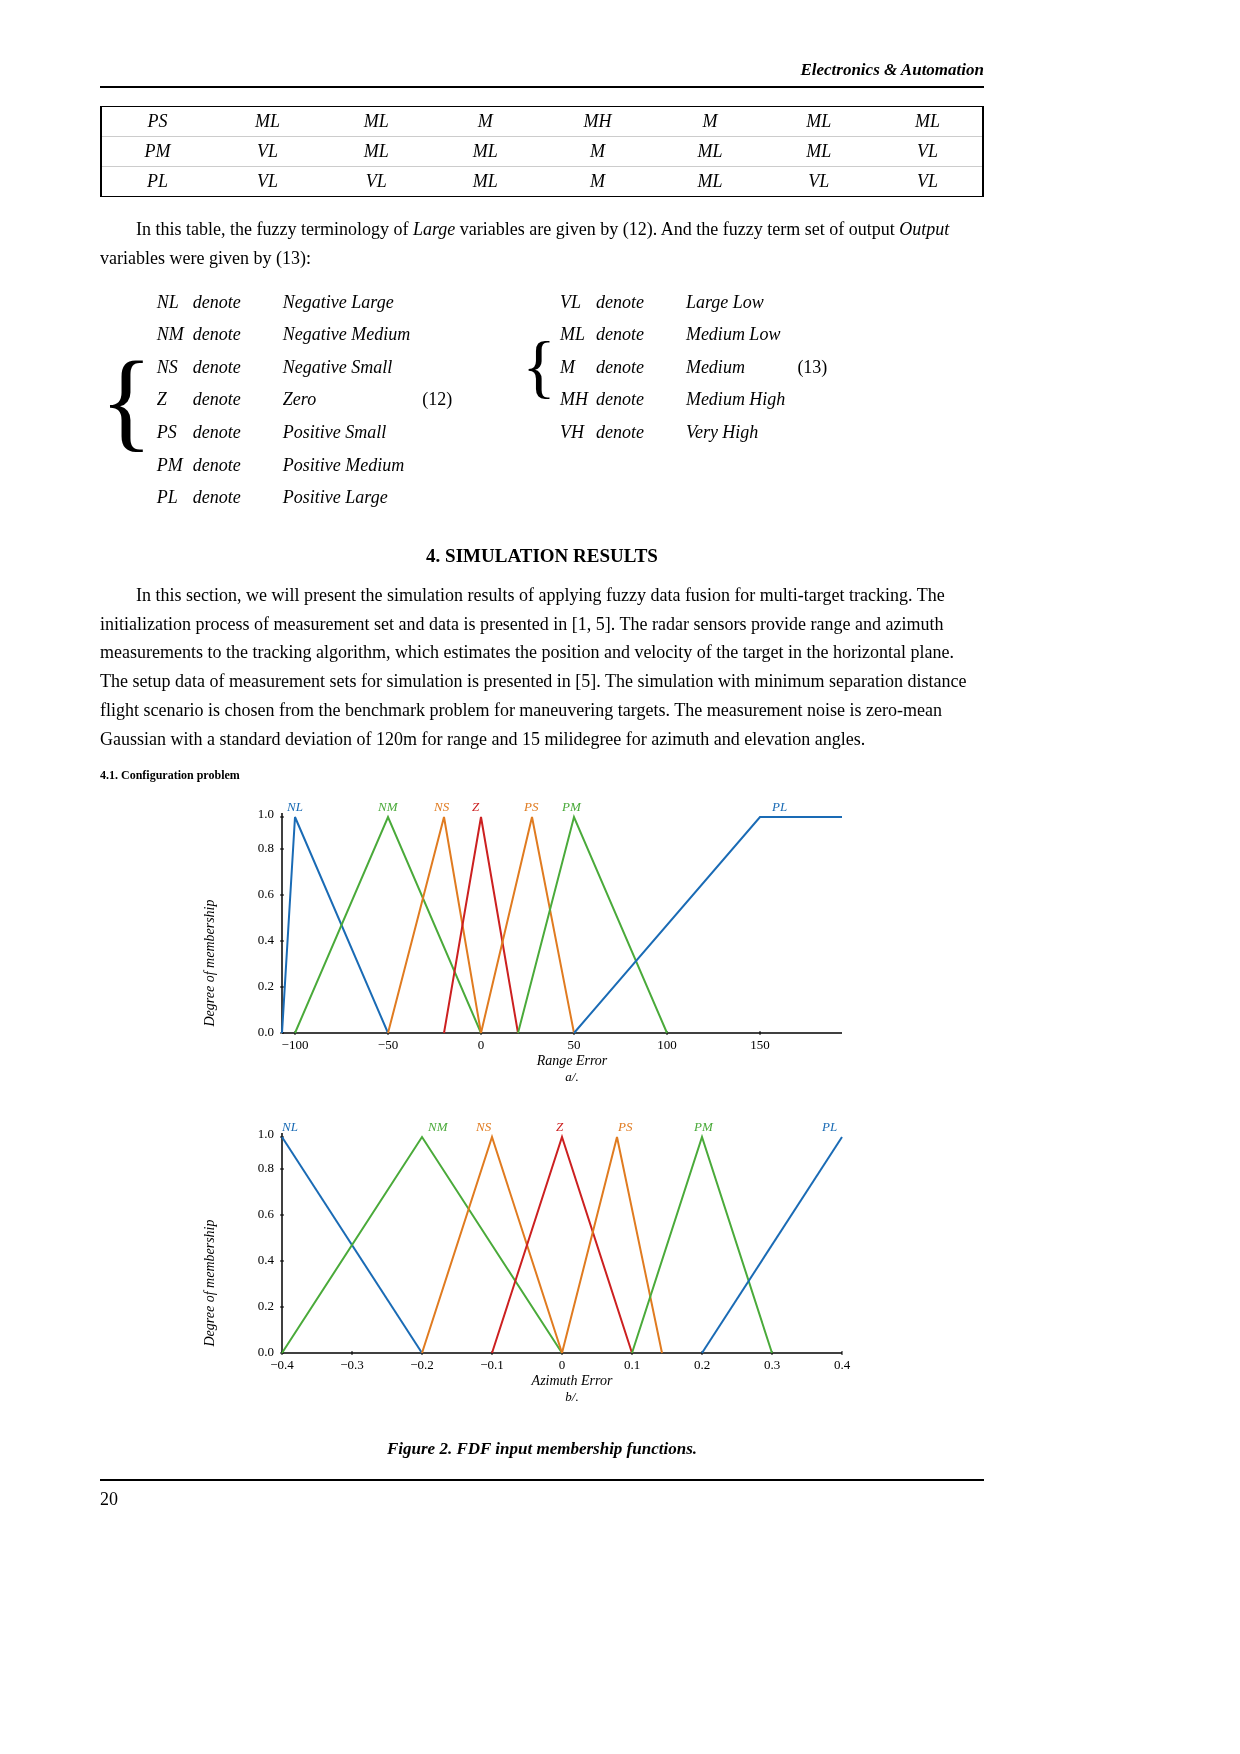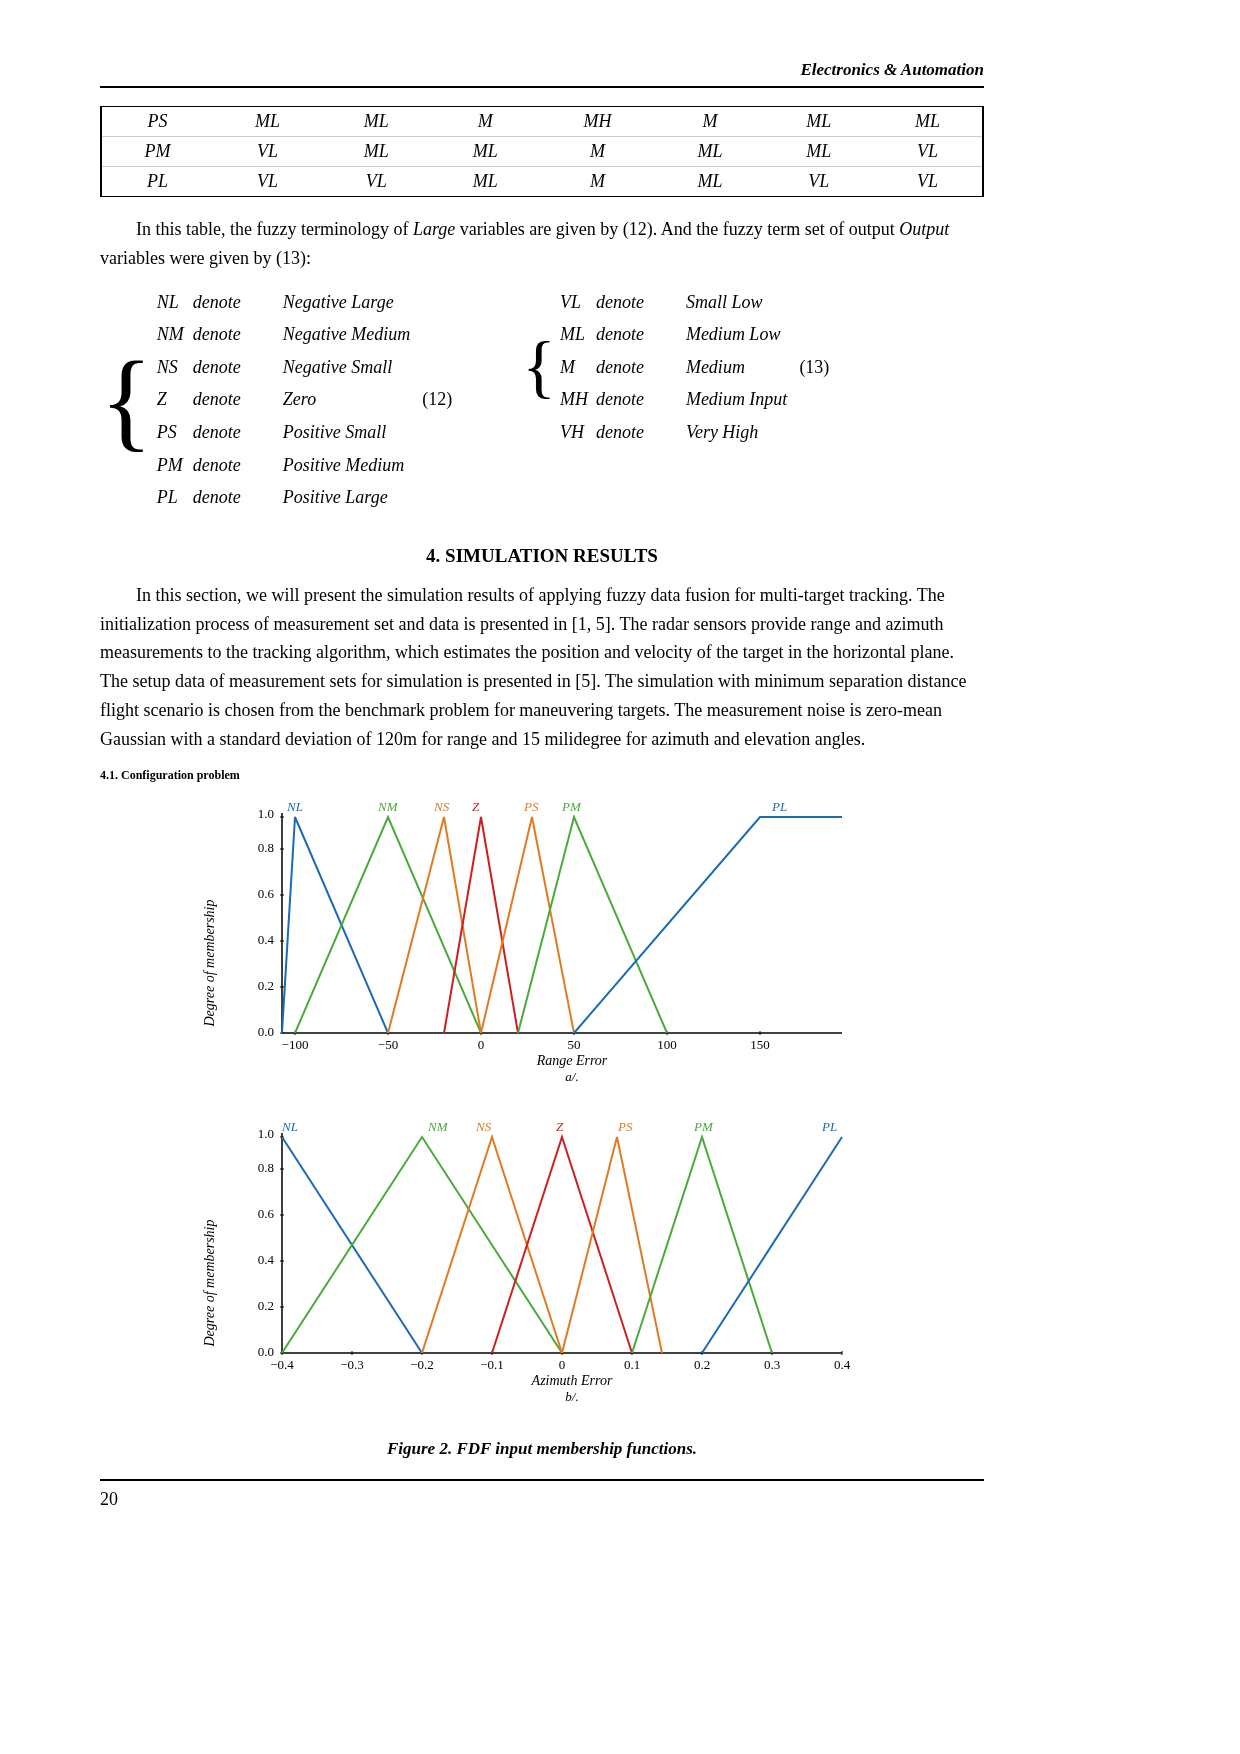--- a/index.html
+++ b/index.html
@@ -264,36 +264,36 @@
         </div>
       <span class="eq-label">(12)</span>
     </div>
 
     <div style="display:flex; flex-direction:row; align-items:center; margin-left:30px;">
       <span class="brace-small">{</span>
       <div class="notation-rows" id="fuzzy-right-rows">
           <div class="notation-row">
             <span class="abbr"><em>VL</em></span>
             <span class="denote-word"><em>denote</em></span>
-            <span class="full"><em>Small Low</em></span>
+            <span class="full"><em>Large Low</em></span>
           </div>
           <div class="notation-row">
             <span class="abbr"><em>ML</em></span>
             <span class="denote-word"><em>denote</em></span>
             <span class="full"><em>Medium Low</em></span>
           </div>
           <div class="notation-row">
             <span class="abbr"><em>M</em></span>
             <span class="denote-word"><em>denote</em></span>
             <span class="full"><em>Medium</em></span>
           </div>
           <div class="notation-row">
             <span class="abbr"><em>MH</em></span>
             <span class="denote-word"><em>denote</em></span>
-            <span class="full"><em>Medium Input</em></span>
+            <span class="full"><em>Medium High</em></span>
           </div>
           <div class="notation-row">
             <span class="abbr"><em>VH</em></span>
             <span class="denote-word"><em>denote</em></span>
             <span class="full"><em>Very High</em></span>
           </div>
         </div>
       <span class="eq-label">(13)</span>
     </div>
   </div>

